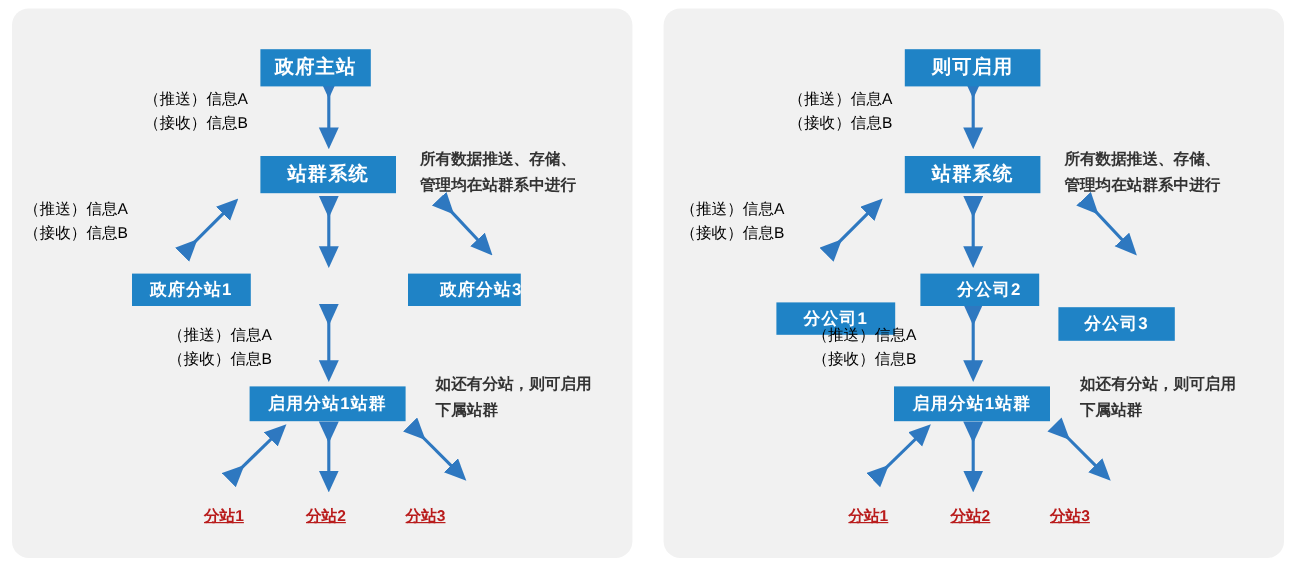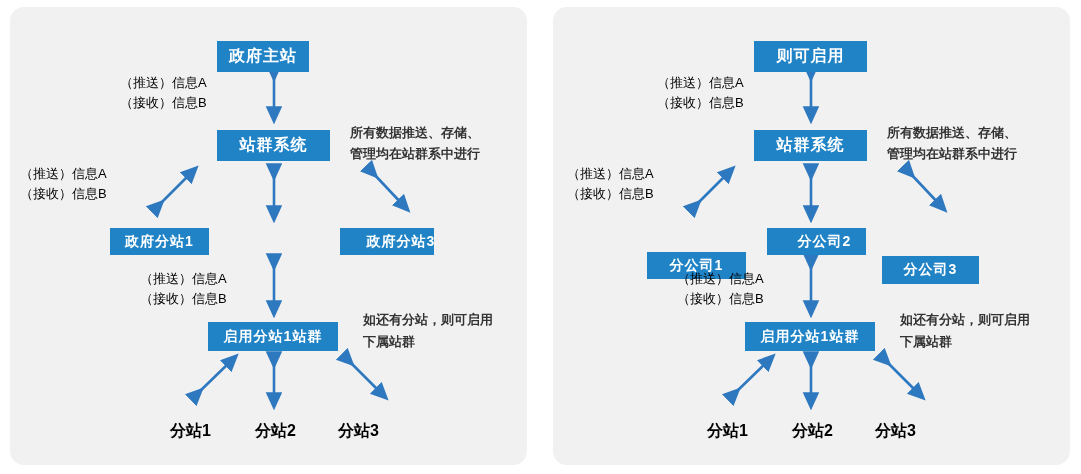--- a/index.html
+++ b/index.html
@@ -41,24 +41,25 @@
   .note{
     position:absolute;
     color:#000000;
     font-size:13px;
     line-height:19px;
     white-space:nowrap;
   }
   .note.bold{font-weight:bold;color:#333333;}
   .leaf-label{
     position:absolute;
-    color:#000000;
-    font-size:16px;
+    color:#b91c1c;
+    font-size:13px;
     font-weight:bold;
     white-space:nowrap;
+    text-decoration:underline;
   }
 
   
   .arrows{position:absolute;left:0;top:0;width:517px;height:458px;pointer-events:none;}
 </style>
 </head>
 <body>
 
 <div id="stage">
 

